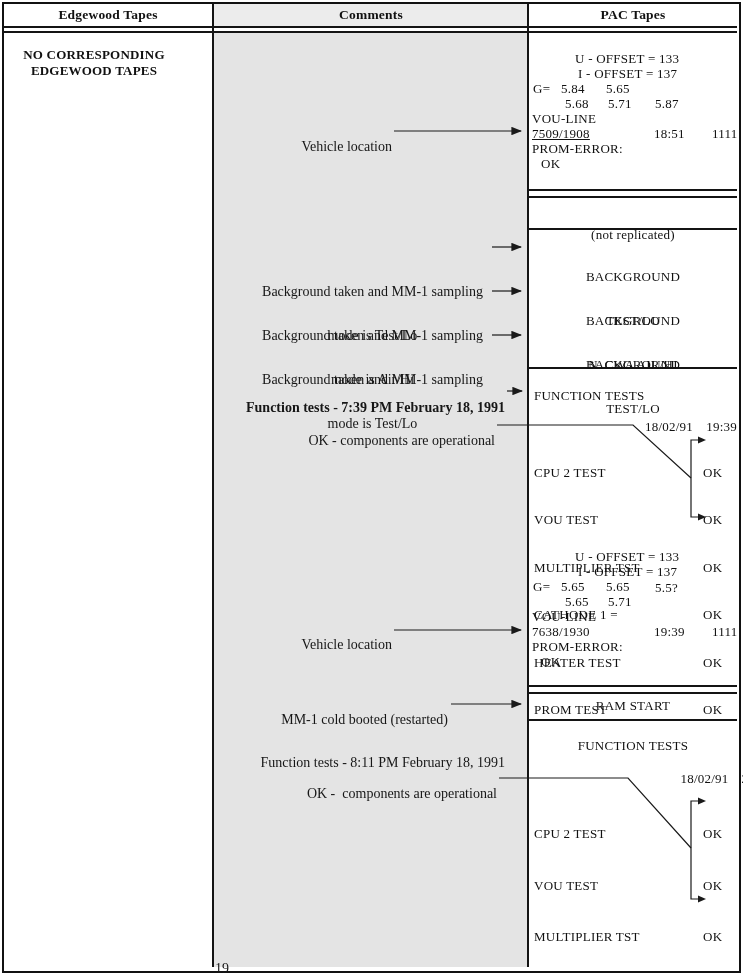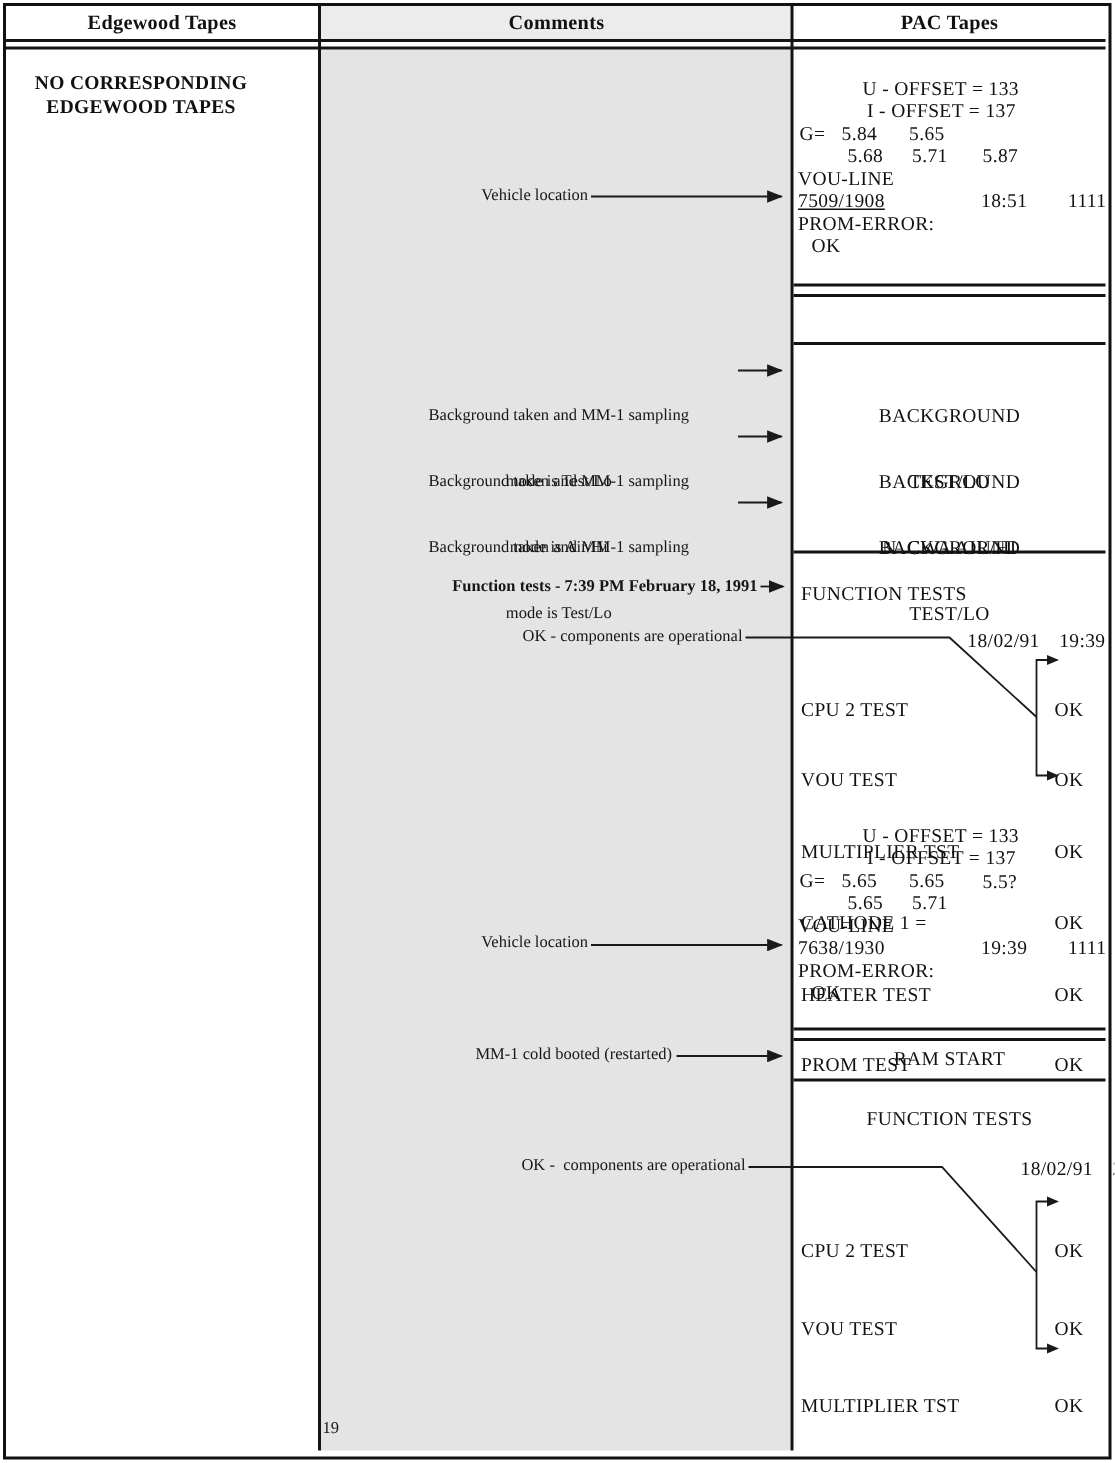--- a/index.html
+++ b/index.html
@@ -6,21 +6,21 @@
   .page{
     position:relative;width:743px;height:975px;background:#fff;
     font-family:"Liberation Serif","DejaVu Serif",serif;color:#111;overflow:hidden;
   }
   .abs{position:absolute;}
   .ln{position:absolute;background:#141414;}
   .hdr{position:absolute;font-weight:bold;font-size:13.5px;text-align:center;letter-spacing:.2px;}
   .graypanel{position:absolute;background:#e4e4e4;}
   .grayhdr{position:absolute;background:#ececec;}
   .ednote{position:absolute;font-weight:bold;font-size:13px;line-height:16px;text-align:center;letter-spacing:.2px;}
-  .ctxt{position:absolute;font-size:11px;color:#161616;white-space:pre;}
+  .ctxt{position:absolute;font-size:14px;color:#161616;white-space:pre;margin-top:15px;}
   .c2{text-align:center;line-height:14.6px;}
   .cr{text-align:right;}
   .pactxt{position:absolute;font-size:13px;letter-spacing:.25px;color:#111;white-space:pre;}
   .pcenter{text-align:center;line-height:14.5px;}
   .testlist div{height:15.4px;line-height:15.4px;}
   .testlist2 div{height:19.7px;line-height:19.7px;}
   .oklist div{height:15.4px;line-height:15.4px;}
   .oklist2 div{height:19.7px;line-height:19.7px;}
   svg.overlay{position:absolute;left:0;top:0;pointer-events:none;}
 </style>
@@ -69,39 +69,41 @@
 
   <div class="ctxt c2" style="left:250px;top:329px;width:245px;">
     <div>Background taken and MM-1 sampling</div>
     <div>mode is Test/Lo</div>
   </div>
 
   <div class="ctxt cr" style="left:215px;top:385px;width:290px;font-weight:bold;">Function tests - 7:39 PM February 18, 1991</div>
   <div class="ctxt cr" style="left:215px;top:418px;width:280px;">OK - components are operational</div>
   <div class="ctxt cr" style="left:215px;top:622px;width:177px;">Vehicle location</div>
   <div class="ctxt cr" style="left:215px;top:697px;width:233px;">MM-1 cold booted (restarted)</div>
+  <div class="ctxt cr" style="left:215px;top:740px;width:290px;">Function tests - 8:11 PM February 18, 1991</div>
   <div class="ctxt cr" style="left:215px;top:771px;width:282px;">OK -  components are operational</div>
   <div class="ctxt" style="left:215px;top:946px;width:313px;">19</div>
 
   <div class="pactxt" style="left:575px;top:51px;">U - OFFSET = 133</div>
   <div class="pactxt" style="left:578px;top:66px;">I - OFFSET = 137</div>
   <div class="pactxt" style="left:533px;top:81px;">G=</div>
   <div class="pactxt" style="left:561px;top:81px;">5.84</div>
   <div class="pactxt" style="left:606px;top:81px;">5.65</div>
   <div class="pactxt" style="left:565px;top:96px;">5.68</div>
   <div class="pactxt" style="left:608px;top:96px;">5.71</div>
   <div class="pactxt" style="left:655px;top:96px;">5.87</div>
   <div class="pactxt" style="left:532px;top:111px;">VOU-LINE</div>
   <div class="pactxt" style="left:532px;top:126px;text-decoration:underline;">7509/1908</div>
   <div class="pactxt" style="left:654px;top:126px;">18:51</div>
   <div class="pactxt" style="left:712px;top:126px;">1111</div>
   <div class="pactxt" style="left:532px;top:141px;">PROM-ERROR:</div>
   <div class="pactxt" style="left:541px;top:156px;">OK</div>
 
   <div class="pactxt pcenter" style="left:529px;top:199px;width:208px;">
+    <div>(not replicated)</div>
   </div>
 
   <div class="pactxt pcenter" style="left:529px;top:241px;width:208px;">
     <div>BACKGROUND</div>
     <div>TEST/LO</div>
   </div>
   <div class="pactxt pcenter" style="left:529px;top:285px;width:208px;">
     <div>BACKGROUND</div>
     <div>N  CWA AIR/HI</div>
   </div>

